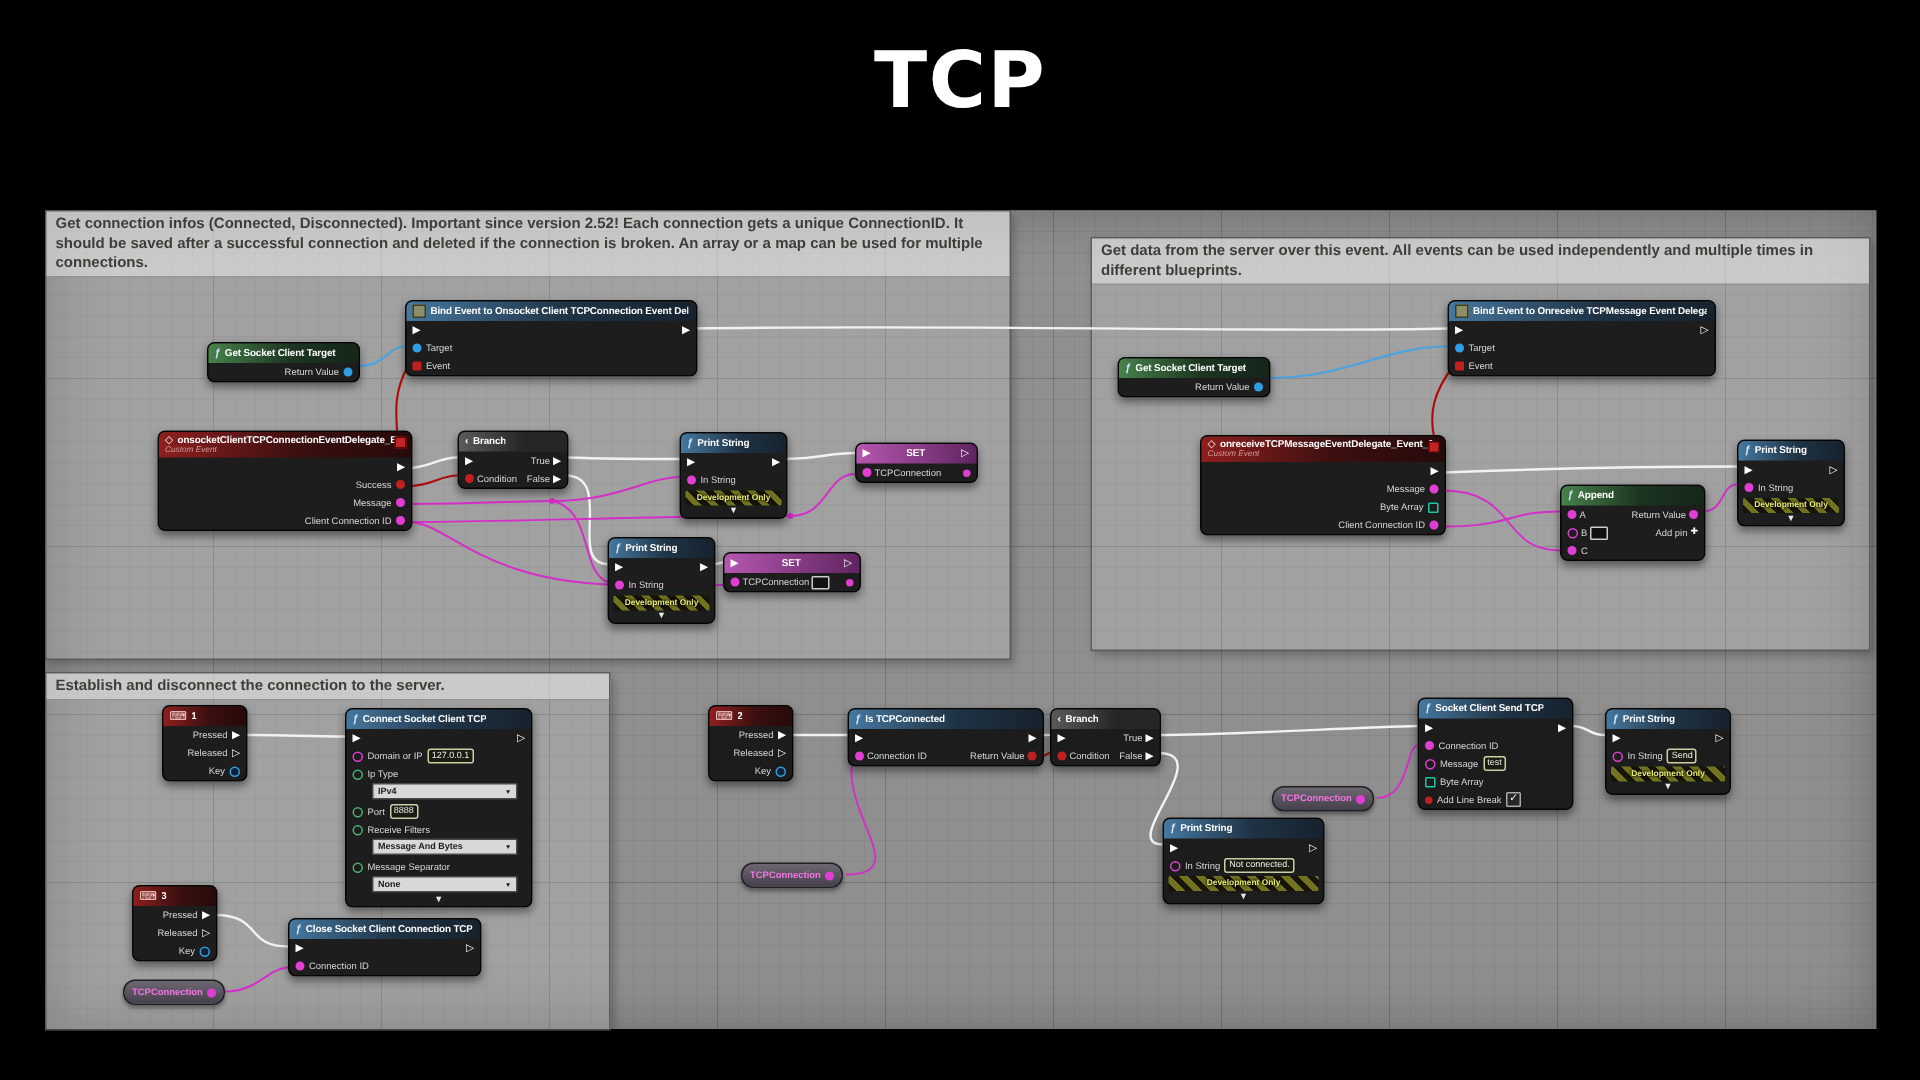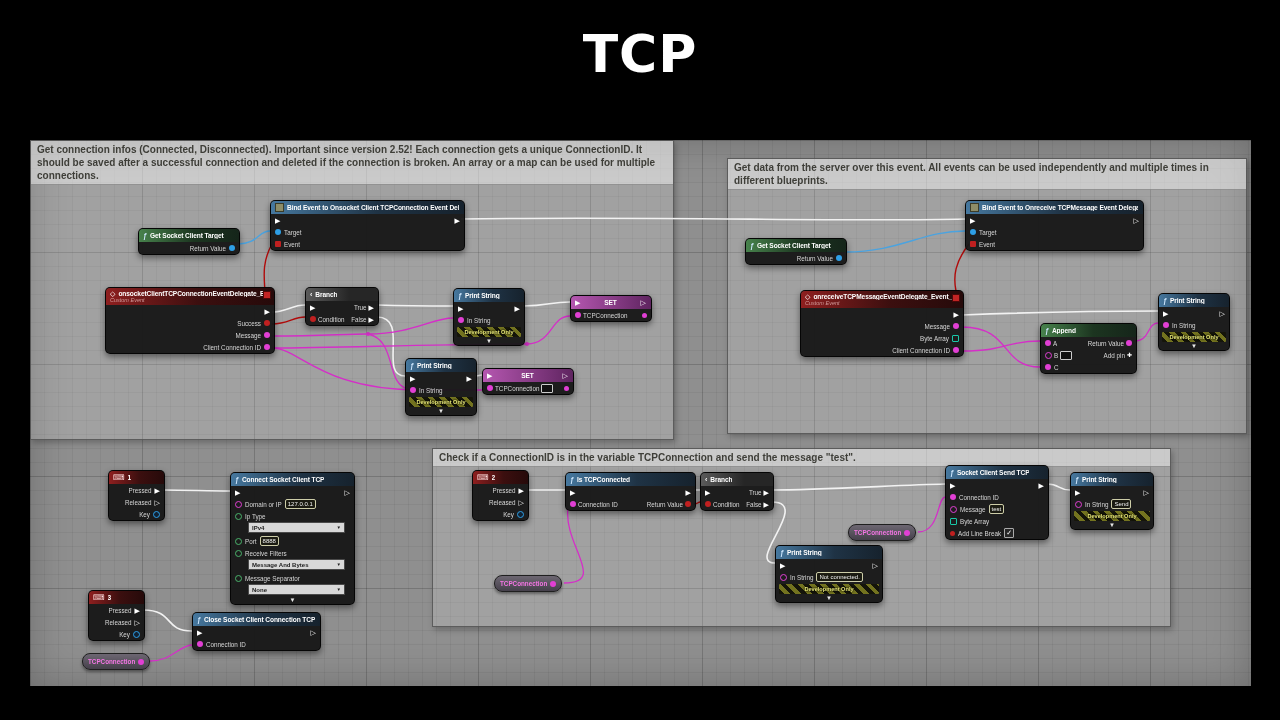--- a/index.html
+++ b/index.html
@@ -74,22 +74,22 @@
   <div class="title">TCP</div>
 
   <div class="canvas"></div>
 
   <div class="comment" style="left:30px;top:140px;width:642px;height:298px;">
     <div class="chdr">Get connection infos (Connected, Disconnected). Important since version 2.52! Each connection gets a unique ConnectionID. It should be saved after a successful connection and deleted if the connection is broken. An array or a map can be used for multiple connections.</div>
   </div>
   <div class="comment" style="left:727px;top:158px;width:518px;height:274px;">
     <div class="chdr">Get data from the server over this event. All events can be used independently and multiple times in different blueprints.</div>
   </div>
-  <div class="comment" style="left:432px;top:448px;width:737px;height:177px;">
-    <div class="chdr">Check if a ConnectionID is in the variable TCPConnection and send the message "test".</div>
+  <div class="comment" style="left:30px;top:448px;width:375px;height:237px;">
+    <div class="chdr">Establish and disconnect the connection to the server.</div>
   </div>
 
   <svg class="wires">
 
     <path d="M238,244 C258,244 258,231 270,231" stroke="#4aa3e0" stroke-width="1.4" fill="none"></path>
     <path d="M272,244 C262,262 264,276 265,292" stroke="#b00b0b" stroke-width="1.4" fill="none"></path>
     <path d="M461,219 C650,216 850,222 965,219" stroke="#f2f2f2" stroke-width="1.6" fill="none"></path>
     <path d="M272,312 C286,312 292,305 305,305" stroke="#f2f2f2" stroke-width="1.6" fill="none"></path>
     <path d="M272,324 C288,324 293,317 305,317" stroke="#b00b0b" stroke-width="1.4" fill="none"></path>
     <path d="M377,305 C410,306 430,306 453,306" stroke="#f2f2f2" stroke-width="1.6" fill="none"></path>

